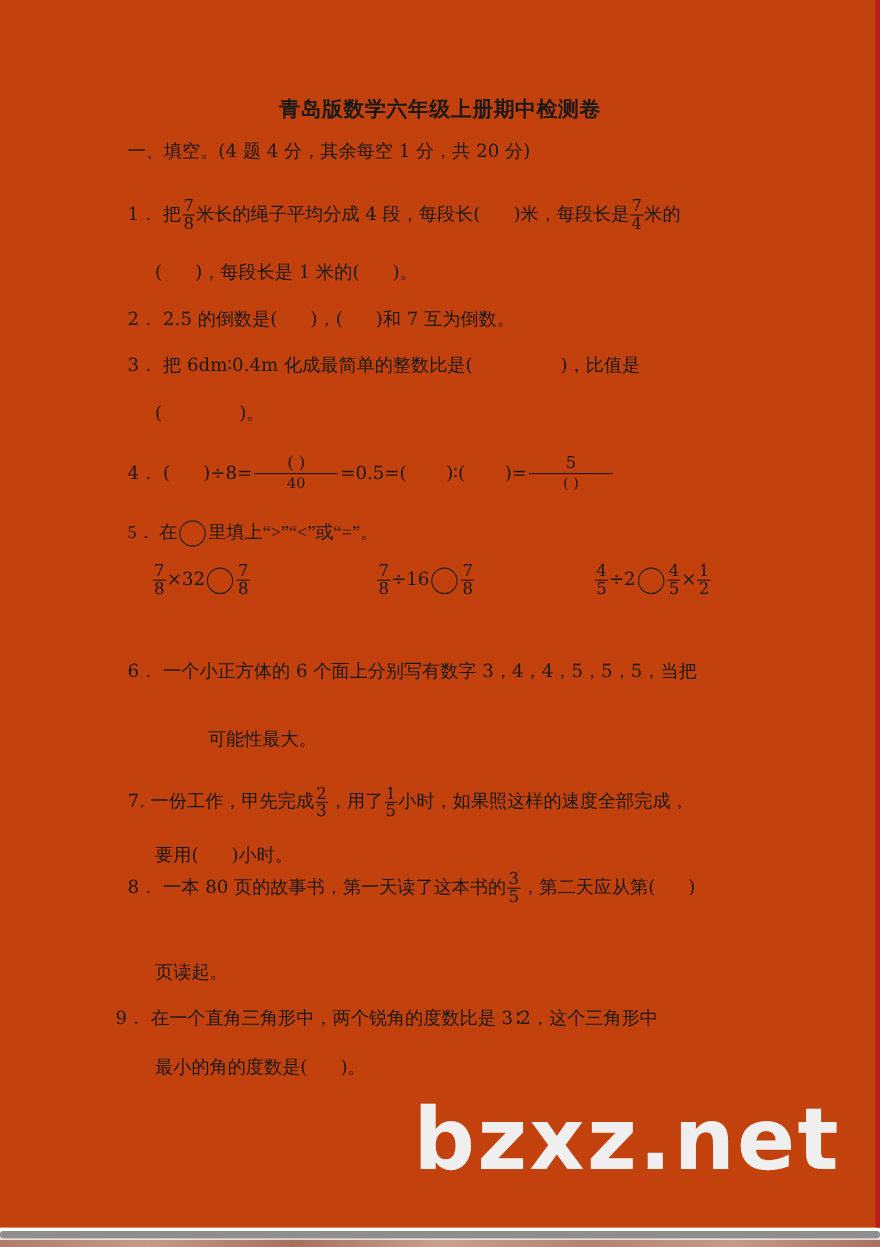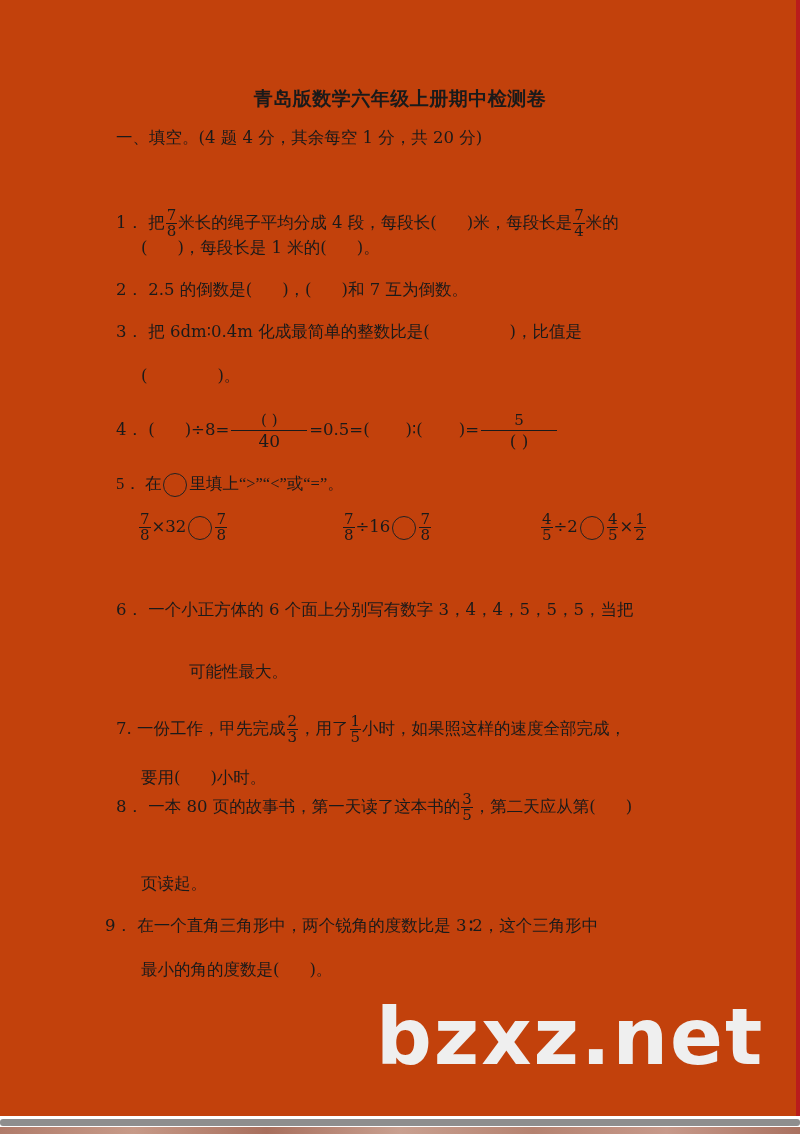--- a/index.html
+++ b/index.html
@@ -11,41 +11,41 @@
   .title {
     position:absolute; top:86px; left:0; width:800px; text-align:center;
     font-family: "DejaVu Sans", "Liberation Sans", sans-serif; font-weight:bold; font-size:19px; letter-spacing:0.5px;
   }
   .line { position:absolute; font-size:16.5px; white-space:nowrap; line-height:24px; }
   .frac { display:inline-block; vertical-align:middle; text-align:center; font-size:15px; line-height:15px; margin:0 1px; }
   .frac .n { display:block; border-bottom:1px solid #1a1a1a; padding:0 1px; }
   .frac .d { display:block; padding:0 1px; }
   .bigfrac { display:inline-block; vertical-align:middle; text-align:center; margin:0 2px; }
   .bigfrac .n { display:block; border-bottom:1px solid #1a1a1a; font-size:15px; line-height:20px; }
-  .bigfrac .d { display:block; font-size:17px; line-height:20px; }
+  .bigfrac .d { display:block; font-size:13px; line-height:20px; }
   .circle { display:inline-block; width:22px; height:22px; border:1.2px solid #222; border-radius:50%; vertical-align:middle; margin:0 2px; }
   .blank { display:inline-block; }
   .watermark {
     position:absolute; left:376px; top:992px; font-family:"DejaVu Sans","Liberation Sans",sans-serif;
     font-weight:bold; font-size:78px; color:#efefef; letter-spacing:2px;
   }
   .scrollbar { position:absolute; left:0; top:1119px; width:800px; height:7px; background:#8e8e8e; border-radius:3px; }
   .bottom-strip { position:absolute; left:0; top:1127px; width:800px; height:7px;
     background: linear-gradient(90deg,#b07b6a,#c79a88,#a86f5d,#c9a090,#b58270,#c7998a,#a97160); }
 </style>
 </head>
 <body>
 
 <div class="page">
 
   <div class="title">青岛版数学六年级上册期中检测卷</div>
 
   <div class="line" style="left:116px; top:126px;">一、填空。(4 题 4 分，其余每空 1 分，共 20 分)</div>
 
-  <div class="line" style="left:116px; top:180px;margin-top:28px;">
+  <div class="line" style="left:116px; top:180px;">
     <span>1．</span>
     <span>把</span><span class="frac"><span class="n">7</span><span class="d">8</span></span><span>米长的绳子平均分成  4  段，每段长(</span><span class="blank" style="width:30px"></span><span>)米，每段长是</span><span class="frac"><span class="n">7</span><span class="d">4</span></span><span>米的</span>
   </div>
   <div class="line" style="left:141px; top:236px;">
     <span>(</span><span class="blank" style="width:30px"></span><span>)，每段长是 1 米的(</span><span class="blank" style="width:30px"></span><span>)。</span>
   </div>
 
   <div class="line" style="left:116px; top:278px;">
     <span>2．</span>
     <span>2.5 的倒数是(</span><span class="blank" style="width:30px"></span><span>)，(</span><span class="blank" style="width:30px"></span><span>)和 7 互为倒数。</span>

